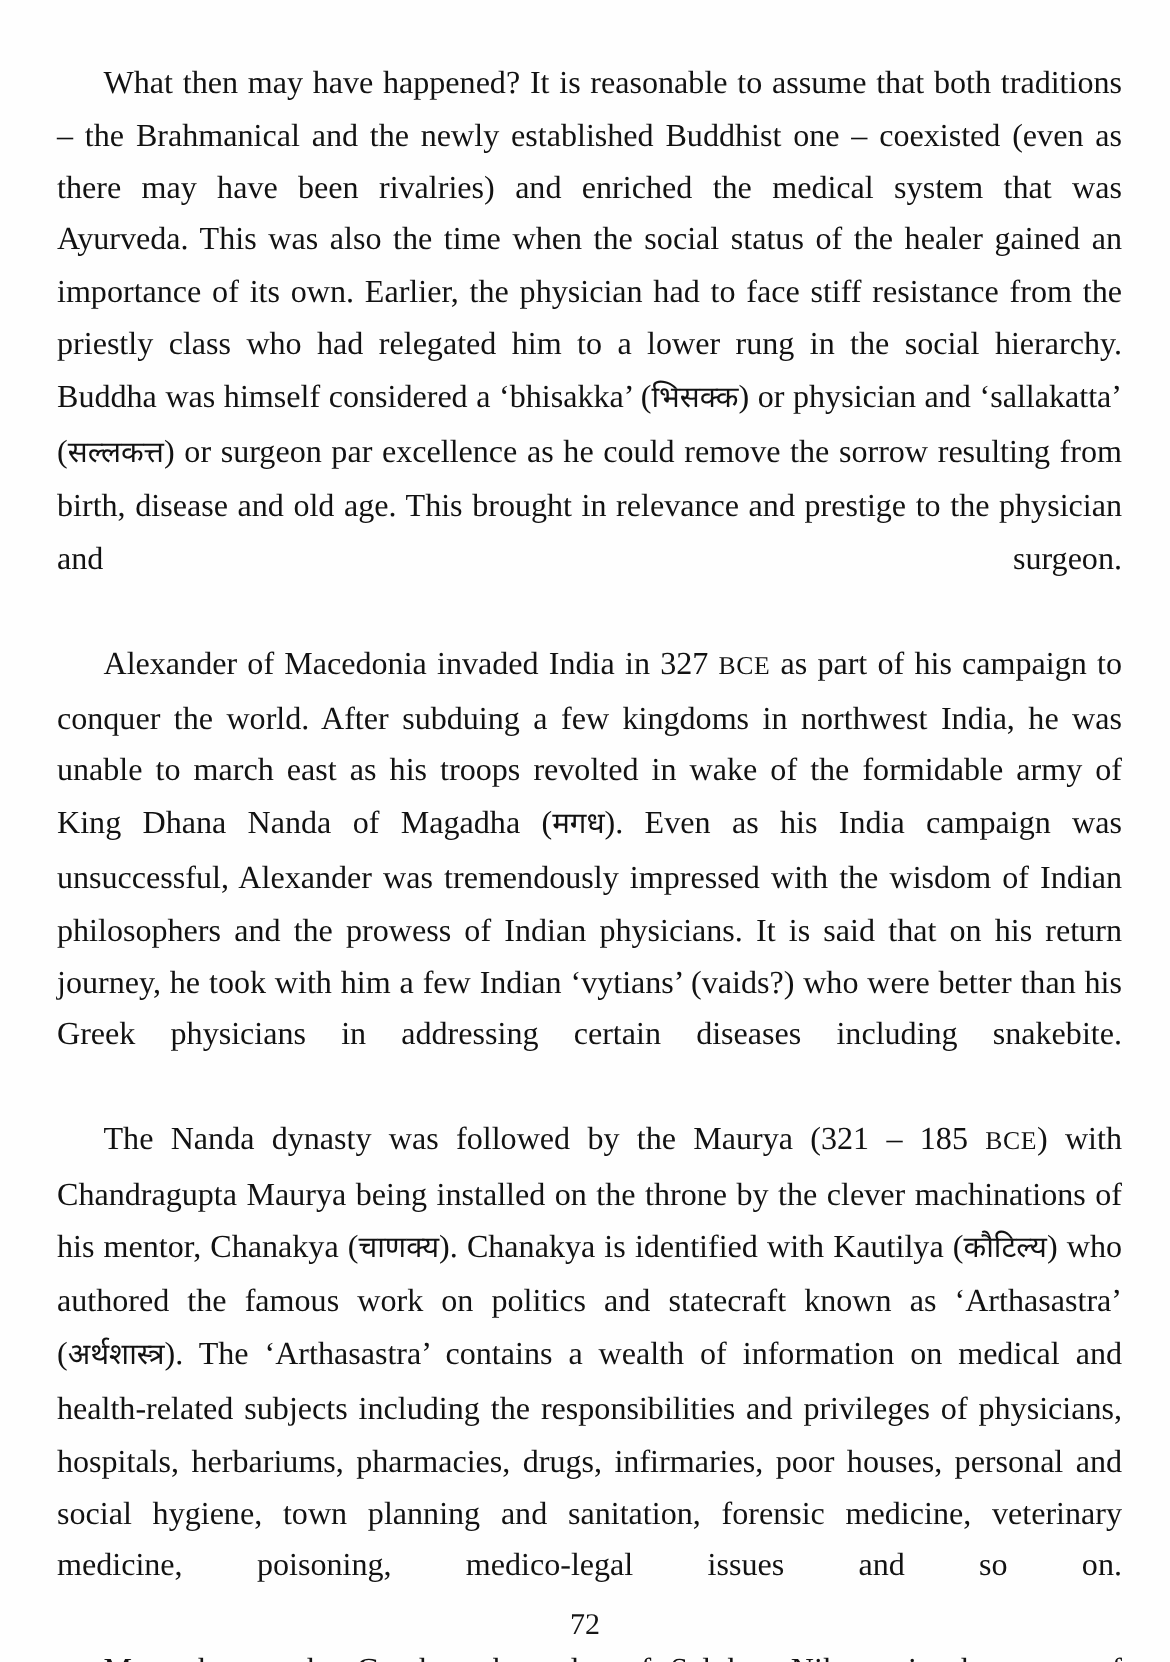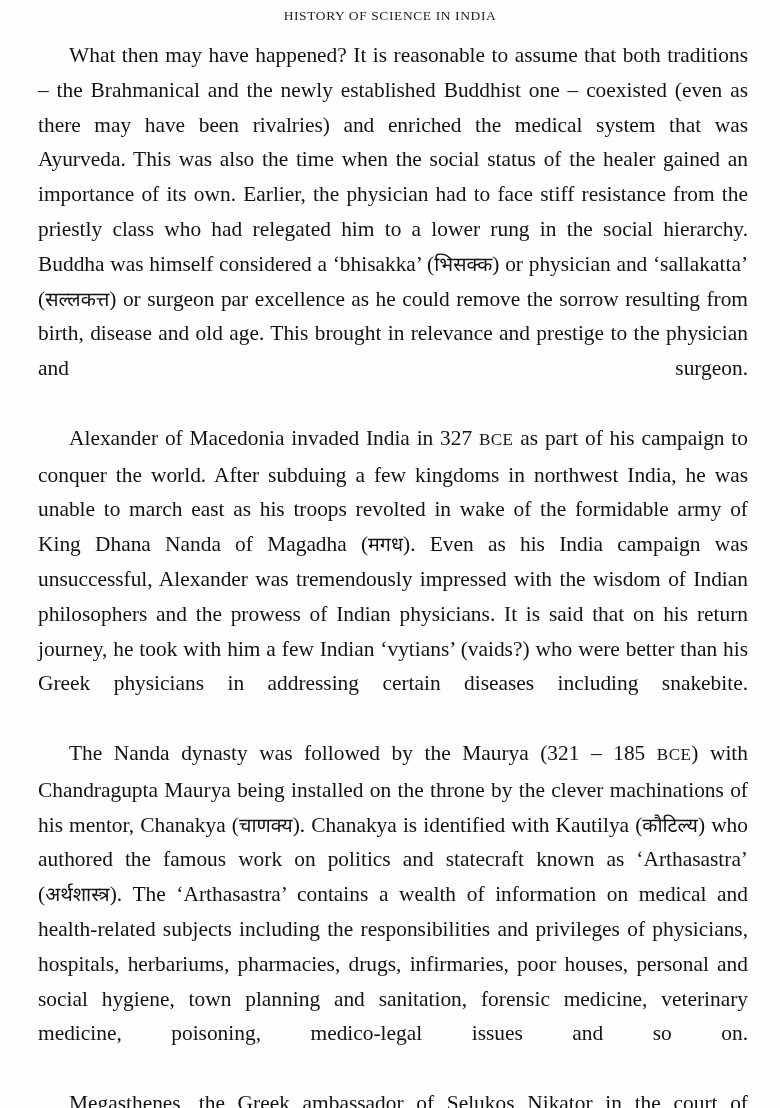--- a/index.html
+++ b/index.html
@@ -68,43 +68,43 @@
     width: 100%;
   }
 
   .smallcaps {
     font-size: 0.80em;
     letter-spacing: 0.4px;
     font-family: Liberation Serif, serif;
   }
 
   .deva {
-    font-family: Liberation Serif, serif;
+    font-family: Liberation Mono, monospace;
     font-size: 0.92em;
   }
 
   
   .folio {
     position: absolute;
     left: 0;
     right: 0;
     top: 1072px;
     text-align: center;
     font-size: 20px;
     color: #151515;
   }
 </style>
 </head>
 <body>
 
 <div class="page" style="background: rgb(254, 254, 254); color: rgb(18, 18, 18);">
 
-  <div class="running-head">HISTORY OF SCIENCE IN INDIA</div>
 
   <div class="textblock">
       <p class="para">What then may have happened? It is reasonable to assume that both traditions – the Brahmanical and the newly established Buddhist one – coexisted (even as there may have been rivalries) and enriched the medical system that was Ayurveda. This was also the time when the social status of the healer gained an importance of its own. Earlier, the physician had to face stiff resistance from the priestly class who had relegated him to a lower rung in the social hierarchy. Buddha was himself considered a ‘bhisakka’ (<span class="deva">भिसक्क</span>) or physician and ‘sallakatta’ (<span class="deva">सल्लकत्त</span>) or surgeon par excellence as he could remove the sorrow resulting from birth, disease and old age. This brought in relevance and prestige to the physician and surgeon.</p>
       <p class="para">Alexander of Macedonia invaded India in 327 <span class="smallcaps">BCE</span> as part of his campaign to conquer the world. After subduing a few kingdoms in northwest India, he was unable to march east as his troops revolted in wake of the formidable army of King Dhana Nanda of Magadha (<span class="deva">मगध</span>). Even as his India campaign was unsuccessful, Alexander was tremendously impressed with the wisdom of Indian philosophers and the prowess of Indian physicians. It is said that on his return journey, he took with him a few Indian ‘vytians’ (vaids?) who were better than his Greek physicians in addressing certain diseases including snakebite.</p>
       <p class="para">The Nanda dynasty was followed by the Maurya (321 – 185 <span class="smallcaps">BCE</span>) with Chandragupta Maurya being installed on the throne by the clever machinations of his mentor, Chanakya (<span class="deva">चाणक्य</span>). Chanakya is identified with Kautilya (<span class="deva">कौटिल्य</span>) who authored the famous work on politics and statecraft known as ‘Arthasastra’ (<span class="deva">अर्थशास्त्र</span>). The ‘Arthasastra’ contains a wealth of information on medical and health-related subjects including the responsibilities and privileges of physicians, hospitals, herbariums, pharmacies, drugs, infirmaries, poor houses, personal and social hygiene, town planning and sanitation, forensic medicine, veterinary medicine, poisoning, medico-legal issues and so on.</p>
       <p class="para">Megasthenes, the Greek ambassador of Selukos Nikator in the court of Sandracottas (Chandragupta) has also left observations on Indian medicine and allied subjects in his travelogue called ‘Indica’.</p>
     </div>
 
+  <div class="folio">72</div>
 
 </div>
 
 </body></html>

